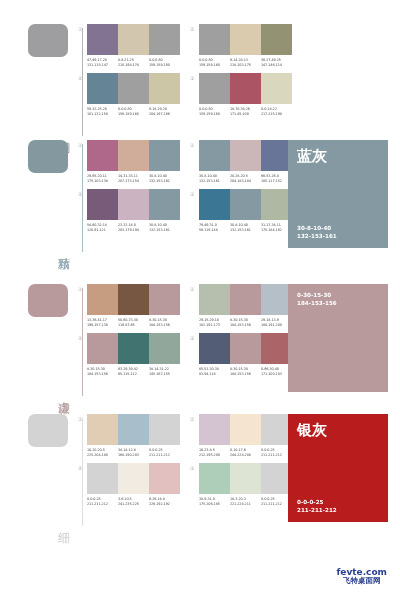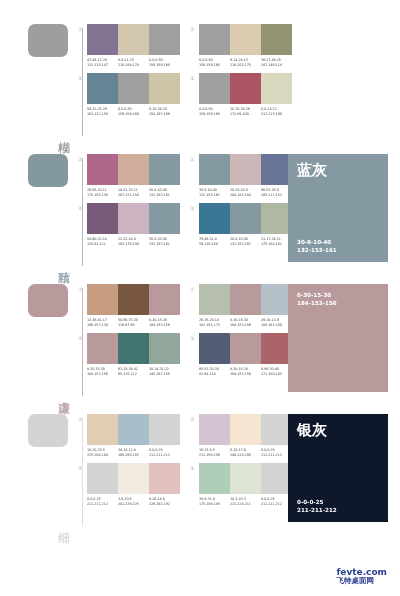--- a/index.html
+++ b/index.html
@@ -97,21 +97,21 @@
     font-size: 5.6px;
     line-height: 7.5px;
     font-weight: bold;
     font-family: "DejaVu Sans", sans-serif;
   }
 
   
   .footer {
     position: absolute;
     right: 13px; bottom: 10px;
-    text-align: left;
+    text-align: center;
   }
   .logo-main {
     font-size: 9px; line-height: 10px;
     font-weight: bold;
     color: #2a3f8f;
     font-family: "DejaVu Sans", sans-serif;
   }
   .logo-sub {
     font-size: 7.5px; line-height: 9px;
     font-weight: bold;
@@ -178,21 +178,21 @@
               <div class="bar" style="background: rgb(217, 215, 190);"></div>
             </div>
             <div class="codes">
               <div class="code"><span>0-0-0-50</span><span class="rgb">159-159-160</span></div>
               <div class="code"><span>18-70-38-26</span><span class="rgb">171-85-100</span></div>
               <div class="code"><span>0-0-18-22</span><span class="rgb">217-215-190</span></div>
             </div>
           </div>
         </div>
       </div>
-      <div class="section" style="position: absolute; top: 154px; left: 0px; height: 118px;">
+      <div class="section" style="position: absolute; top: 140px; left: 0px; height: 118px;">
         <div class="leftcol">
           <div class="key-chip" style="background: rgb(132, 153, 159);"></div>
           <div class="vrule" style="background: rgb(168, 188, 196);"></div>
           <div class="vlabel" style="color: rgb(143, 164, 176);">精致</div>
         </div>
         <div class="groups">
           <div class="group">
             <div class="gnum">①</div>
             <div class="bars">
               <div class="bar" style="background: rgb(175, 103, 138);"></div>
@@ -373,21 +373,21 @@
               <div class="bar" style="background: rgb(221, 228, 211);"></div>
               <div class="bar" style="background: rgb(211, 211, 212);"></div>
             </div>
             <div class="codes">
               <div class="code"><span>38-9-31-0</span><span class="rgb">175-206-185</span></div>
               <div class="code"><span>18-3-20-3</span><span class="rgb">221-228-211</span></div>
               <div class="code"><span>0-0-0-25</span><span class="rgb">211-211-212</span></div>
             </div>
           </div>
         </div>
-        <div class="panel" style="background: #0f172a; height: 108px;">
+        <div class="panel" style="background: #b91c1c; height: 108px;">
           <div class="panel-name">银灰</div>
           <div class="panel-codes">
             <div>0-0-0-25</div>
             <div>211-211-212</div>
           </div>
         </div>
       </div>
     </div>
 
   <div class="footer">

